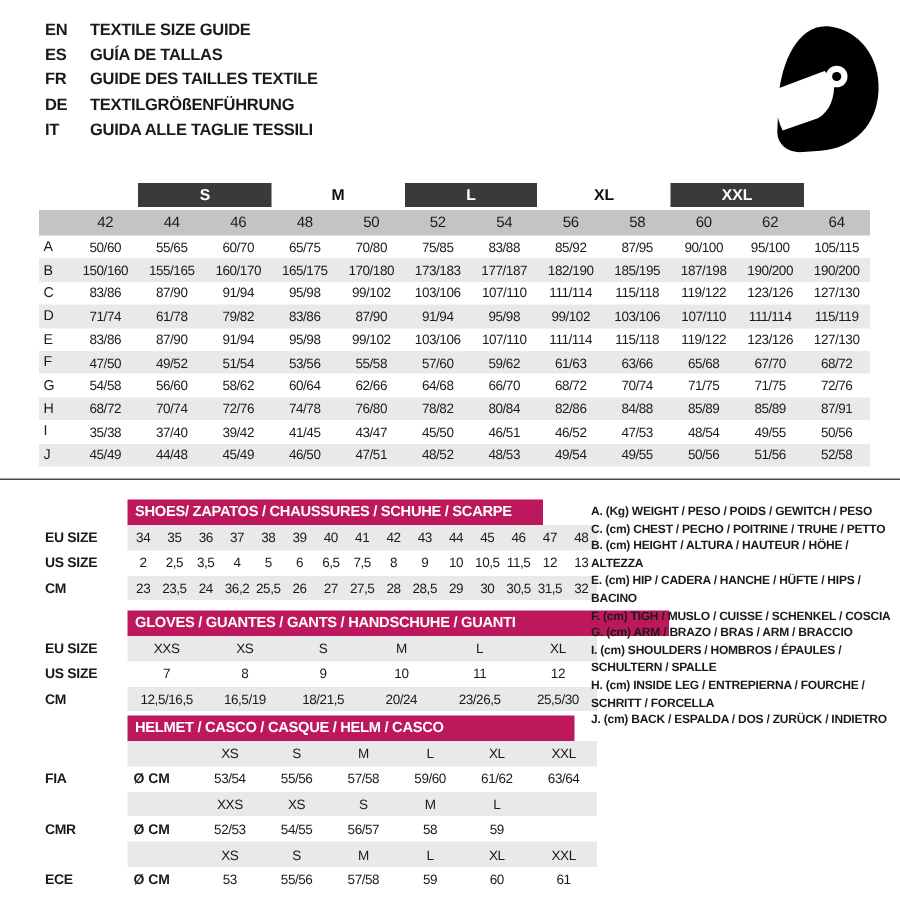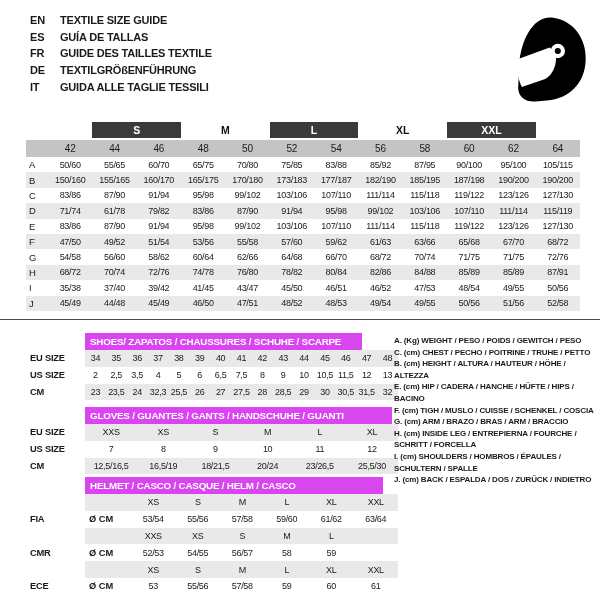--- a/index.html
+++ b/index.html
@@ -31,21 +31,21 @@
   .t-data{height:15.4px;}
   .t-data.shaded{background:#e9e9e9;}
 
   .divider{position:absolute;left:0;top:319px;width:600px;height:1px;background:#4a4a4a;}
 
   
   .band{position:absolute;left:30px;width:368px;}
   #shoes-block{top:333px;}
   #gloves-block{top:407px;}
   #helmet-block{top:477px;}
-  .band-title{margin-left:55px;background:#d946ef;color:#fff;font-weight:bold;font-size:9.8px;
+  .band-title{margin-left:55px;background:#be185d;color:#fff;font-weight:bold;font-size:9.8px;
               height:17px;line-height:17px;padding-left:5px;letter-spacing:-0.2px;
               box-sizing:border-box;white-space:nowrap;}
   .b-row{display:flex;height:16.8px;}
   .b-label{width:55px;flex:none;font-weight:bold;font-size:9.3px;display:flex;align-items:center;
            letter-spacing:-0.2px;}
   .b-cells{flex:1;display:flex;align-items:center;}
   .b-cells.shaded{background:#e9e9e9;}
   .b-prefix{width:46px;flex:none;font-weight:bold;font-size:9.3px;padding-left:4px;
             box-sizing:border-box;}
   .b-cell{flex:1;text-align:center;font-size:9px;letter-spacing:-0.3px;white-space:nowrap;}
@@ -312,37 +312,37 @@
           <div class="b-cell">12</div>
           <div class="b-cell">13</div>
         </div>
       </div>
       <div class="b-row">
         <div class="b-label">CM</div>
         <div class="b-cells shaded">
           <div class="b-cell">23</div>
           <div class="b-cell">23,5</div>
           <div class="b-cell">24</div>
-          <div class="b-cell">32,3</div>
+          <div class="b-cell">36,2</div>
           <div class="b-cell">25,5</div>
           <div class="b-cell">26</div>
           <div class="b-cell">27</div>
           <div class="b-cell">27,5</div>
           <div class="b-cell">28</div>
           <div class="b-cell">28,5</div>
           <div class="b-cell">29</div>
           <div class="b-cell">30</div>
           <div class="b-cell">30,5</div>
           <div class="b-cell">31,5</div>
           <div class="b-cell">32</div>
         </div>
       </div>
     </div>
   <div id="gloves-block" class="band">
-      <div class="band-title" style="width: 307px;">GLOVES / GUANTES / GANTS / HANDSCHUHE / GUANTI</div>
+      <div class="band-title" style="width: 361px;">GLOVES / GUANTES / GANTS / HANDSCHUHE / GUANTI</div>
       <div class="b-row">
         <div class="b-label">EU SIZE</div>
         <div class="b-cells shaded">
           <div class="b-cell">XXS</div>
           <div class="b-cell">XS</div>
           <div class="b-cell">S</div>
           <div class="b-cell">M</div>
           <div class="b-cell">L</div>
           <div class="b-cell">XL</div>
         </div>
@@ -446,18 +446,18 @@
       </div>
     </div>
 
   <div class="legend">
     <div class="legend-item">A. (Kg) WEIGHT / PESO / POIDS / GEWITCH / PESO</div>
     <div class="legend-item">C. (cm) CHEST / PECHO / POITRINE / TRUHE / PETTO</div>
     <div class="legend-item">B. (cm) HEIGHT / ALTURA / HAUTEUR / HÖHE / ALTEZZA</div>
     <div class="legend-item">E. (cm) HIP / CADERA / HANCHE / HÜFTE / HIPS / BACINO</div>
     <div class="legend-item">F. (cm) TIGH / MUSLO / CUISSE / SCHENKEL / COSCIA</div>
     <div class="legend-item">G. (cm) ARM / BRAZO / BRAS / ARM / BRACCIO</div>
+    <div class="legend-item">I. (cm) SHOULDERS / HOMBROS / ÉPAULES / SCHULTERN / SPALLE</div>
     <div class="legend-item">H. (cm) INSIDE LEG / ENTREPIERNA / FOURCHE / SCHRITT / FORCELLA</div>
-    <div class="legend-item">I. (cm) SHOULDERS / HOMBROS / ÉPAULES / SCHULTERN / SPALLE</div>
     <div class="legend-item">J. (cm) BACK / ESPALDA / DOS / ZURÜCK / INDIETRO</div>
   </div>
 
 </div>
 
 </body></html>

